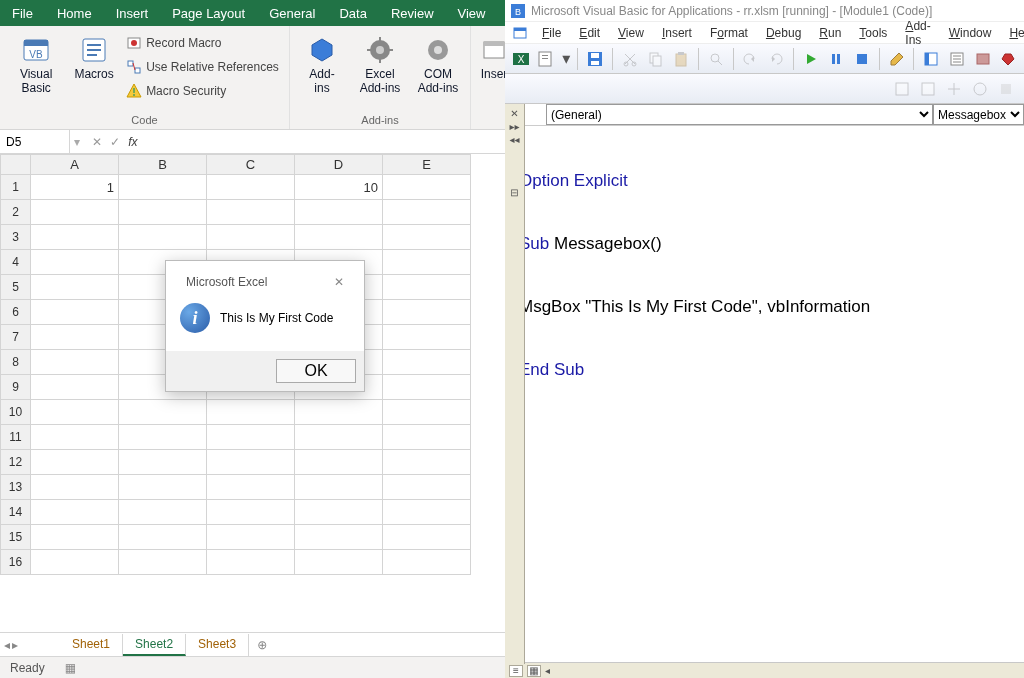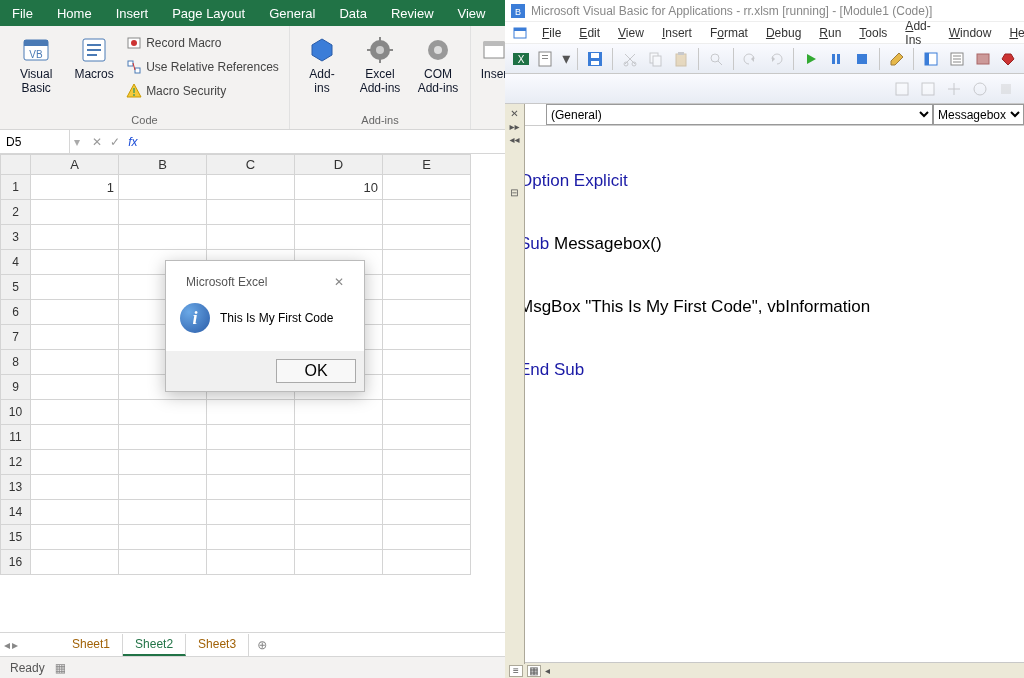--- a/index.html
+++ b/index.html
@@ -24,40 +24,40 @@
 
   
   svg { display:block; }
 
   
   .namebox-row { height: 24px; border-bottom: 1px solid #d6d6d6; display: flex; align-items: center; font-size: 12px; }
   .namebox { width: 70px; border-right: 1px solid #d6d6d6; padding: 0 6px; height: 100%; display:flex;align-items:center; }
   .namebox input { border: none; width: 100%; font-size: 12px; outline: none; }
   .fb-icons { display: flex; gap: 8px; padding: 0 8px; color: #999; }
   .fb-icons span { cursor: pointer; }
-  .fx { font-style: italic; color: #1d4ed8; }
+  .fx { font-style: italic; color: #404040; }
 
   
   .grid { flex: 1; overflow: hidden; position: relative; }
   table.sheet { border-collapse: collapse; font-size: 13px; color: #333; }
   table.sheet th, table.sheet td { border: 1px solid #d4d4d4; }
   table.sheet th.corner { width: 30px; height: 20px; background: #f0f0f0; }
   table.sheet th.colh { background: #f0f0f0; font-weight: normal; height: 20px; width: 88px; }
   table.sheet th.rowh { background: #f0f0f0; font-weight: normal; width: 30px; height: 25px; font-size: 12px; }
   table.sheet td { width: 88px; height: 25px; text-align: right; padding: 0 4px; }
 
   
   .sheet-tabs { height: 24px; border-top: 1px solid #d6d6d6; display: flex; align-items: center; font-size: 12px; background: #fff; }
   .sheet-tabs .navbtns { width: 60px; display:flex; gap:2px; padding:0 4px;}
   .sheet-tabs .navbtns span{color:#888;cursor:pointer;}
   .sheet-tab { padding: 3px 12px; border-right: 1px solid #d6d6d6; cursor: pointer; color:#a16207;}
   .sheet-tab.active { border-bottom: 2px solid #217346; color: #217346; }
   .plus-tab { padding: 3px 8px; color: #888; cursor: pointer; }
 
-  .statusbar { height: 22px; background: #f3f2f1; border-top: 1px solid #d6d6d6; font-size: 12px; color: #555; display: flex; align-items: center; padding: 0 10px; gap:10px;}
+  .statusbar { height: 22px; background: #f3f2f1; border-top: 1px solid #d6d6d6; font-size: 12px; color: #555; display: flex; align-items: center; padding: 0 10px; gap:20px;}
 
   
   .msgbox { position: absolute; left: 165px; top: 260px; width: 200px; background: #fff; border: 1px solid #bbb; box-shadow: 0 4px 16px rgba(0,0,0,.25); font-size: 12px; z-index: 50; }
   .msgbox .titlebar { height: 28px; display: flex; align-items: flex-end; justify-content: space-between; padding: 0 20px; color: #555; }
   .msgbox .titlebar .close { color: #888; cursor: pointer; }
   .msgbox .body { display: flex; align-items: center; gap: 10px; padding: 14px 14px 18px; }
   .msgbox .info-ico { width: 30px; height: 30px; border-radius: 50%; background: radial-gradient(circle at 30% 30%, #6aa8e6, #2a5ca8); color: #fff; font-weight: bold; display: flex; align-items: center; justify-content: center; font-size: 18px; font-family: Georgia, serif; font-style: italic; }
   .msgbox .footer { background: #f0f0f0; padding: 8px; display: flex; justify-content: flex-end; }
   .msgbox button { width: 80px; height: 24px; font-size: 16px; border: 1px solid #aaa; background: #f8f8f8; cursor: pointer; }
 

